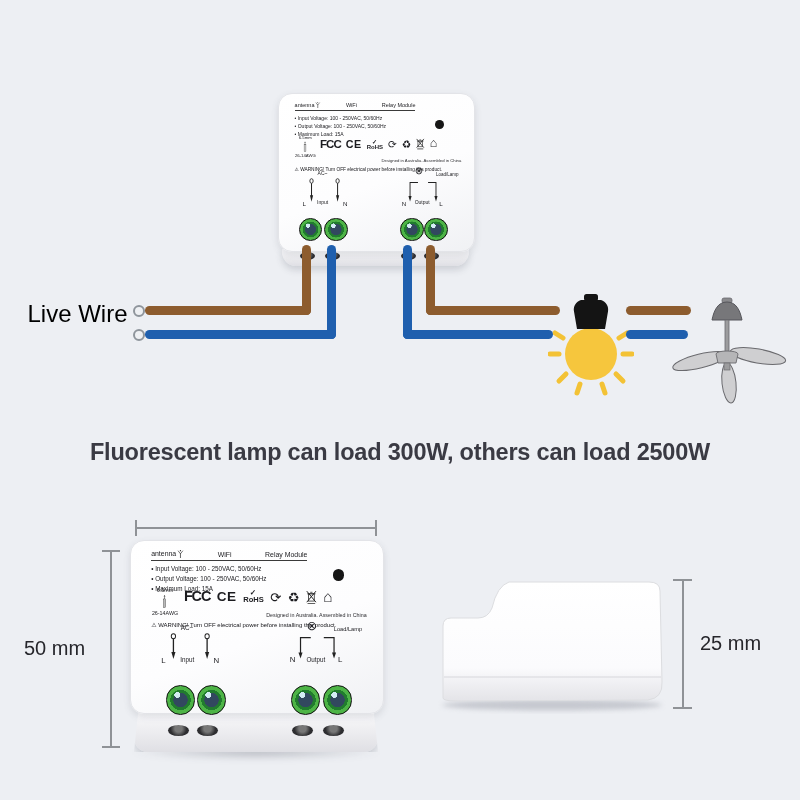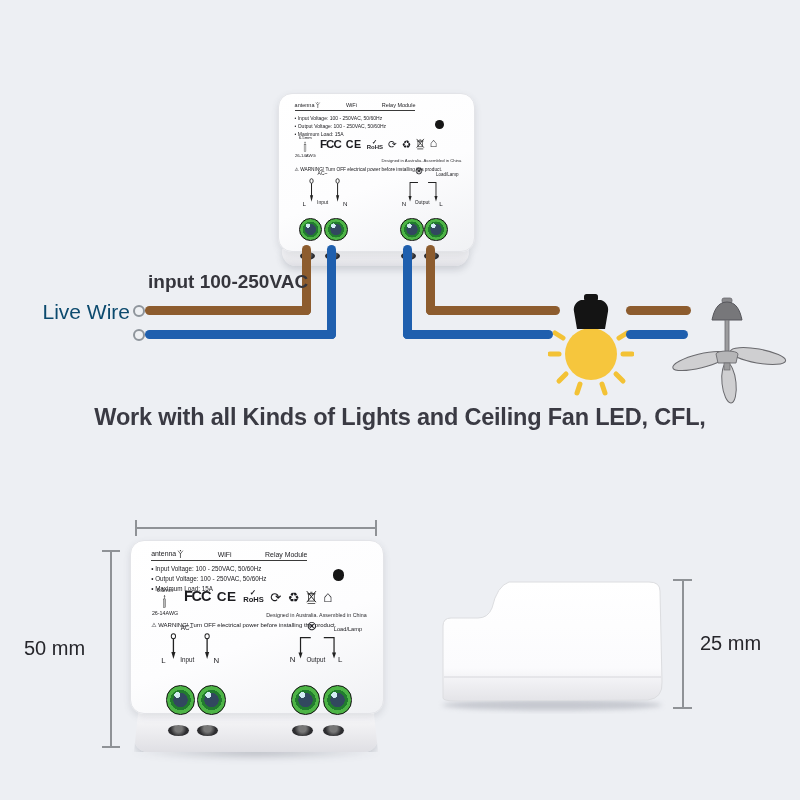--- a/index.html
+++ b/index.html
@@ -67,21 +67,21 @@
   .fbot .h1{left:34px;} .fbot .h2{left:63px;} .fbot .h3{left:158px;} .fbot .h4{left:189px;}
   .devshadow{position:absolute;left:128px;top:744px;width:256px;height:16px;z-index:0;filter:blur(3px);
          background:radial-gradient(ellipse at center,rgba(40,45,60,.28) 0%,rgba(40,45,60,0) 70%);}
 
   
   .wire{position:absolute;border-radius:4.5px;z-index:3;}
   .live{background:#8d5c2e;} .neutral{background:#1f5fae;}
   .conn{position:absolute;width:12px;height:12px;border-radius:50%;border:2.5px solid #8f959c;
         background:#eef0f3;z-index:3;box-sizing:border-box;}
   .caption{position:absolute;font-size:19px;font-weight:700;color:#35353c;z-index:4;white-space:nowrap;}
-  .wlabel{position:absolute;font-size:21px;color:#0c4a6e;text-align:right;z-index:4;white-space:nowrap;}
+  .wlabel{position:absolute;font-size:24px;color:#000000;text-align:center;z-index:4;white-space:nowrap;}
 
   
   .desc{position:absolute;left:0;width:100%;text-align:center;font-size:23.5px;font-weight:700;
         color:#3a3a43;letter-spacing:-0.2px;}
 
   
   .dimtext{position:absolute;font-size:20px;color:#26262b;z-index:4;white-space:nowrap;}
   .dline{position:absolute;background:#8f9296;z-index:1;}
 
   .figure{position:absolute;z-index:2;}
@@ -187,21 +187,20 @@
   <div class="wire neutral" style="left:145px;top:330px;width:191px;height:9px;"></div>
   <div class="wire neutral" style="left:403px;top:245px;width:9px;height:94px;"></div>
   <div class="wire neutral" style="left:403px;top:330px;width:150px;height:9px;"></div>
   <div class="wire live" style="left:426px;top:245px;width:9px;height:70px;"></div>
   <div class="wire live" style="left:426px;top:306px;width:134px;height:9px;"></div>
   <div class="wire live" style="left:626px;top:306px;width:65px;height:9px;"></div>
   <div class="wire neutral" style="left:626px;top:330px;width:62px;height:9px;"></div>
   <div class="conn" style="left:133px;top:305px;"></div>
   <div class="conn" style="left:133px;top:329px;"></div>
 
-  <div class="caption" style="left:148px;top:271px;">input 100-250VAC</div>
   <div class="wlabel" style="left:25px;top:300px;width:105px;">Live Wire</div>
 
   <svg class="figure" style="left:548px;top:292px;width:86px;height:112px;" viewBox="0 0 86 112">
     <g stroke="#f3c235" stroke-width="5" stroke-linecap="round">
       <line x1="11" y1="62" x2="2" y2="62"></line>
         <line x1="18" y1="82" x2="11" y2="89"></line>
       <line x1="32" y1="92" x2="29" y2="101"></line>
         <line x1="54" y1="92" x2="57" y2="101"></line>
       <line x1="68" y1="82" x2="75" y2="89"></line>
         <line x1="75" y1="62" x2="84" y2="62"></line>
@@ -217,21 +216,21 @@
     <rect x="52" y="1" width="10" height="5" rx="2" fill="#8a8a8d" stroke="#6a6a6e" stroke-width="0.8"></rect>
     <path d="M57,5 C48,5 44,13 42,23 L72,23 C70,13 66,5 57,5 Z" fill="#77777a" stroke="#55555a" stroke-width="1"></path>
     <rect x="55" y="23" width="4" height="34" fill="#9c9c9e" stroke="#6a6a6e" stroke-width="0.8"></rect>
     <ellipse cx="30" cy="64" rx="28" ry="7" transform="rotate(-14 30 64)" fill="#cfcfd1" stroke="#6a6a6e" stroke-width="1"></ellipse>
     <ellipse cx="88" cy="59" rx="28" ry="7" transform="rotate(10 88 59)" fill="#cfcfd1" stroke="#6a6a6e" stroke-width="1"></ellipse>
     <ellipse cx="59" cy="86" rx="7" ry="20" transform="rotate(-6 59 86)" fill="#cfcfd1" stroke="#6a6a6e" stroke-width="1"></ellipse>
     <path d="M46,57 C46,53 68,53 68,57 L66,66 L48,66 Z" fill="#b5b5b7" stroke="#6a6a6e" stroke-width="0.9"></path>
     <rect x="54" y="66" width="6" height="7" fill="#9c9c9e" stroke="#6a6a6e" stroke-width="0.7"></rect>
   </svg>
 
-  <div class="desc" style="top:404px;">Work with all Kinds of Lights and Ceiling Fan LED, CFL,</div>
+  <div class="desc" style="top:439px;">Fluorescent lamp can load 300W, others can load 2500W</div>
 
   <div class="dline" style="left:135px;top:527px;width:242px;height:2px;"></div>
   <div class="dline" style="left:135px;top:520px;width:2px;height:16px;"></div>
   <div class="dline" style="left:375px;top:520px;width:2px;height:16px;"></div>
 
   <div class="dimtext" style="left:24px;top:637px;">50 mm</div>
   <div class="dline" style="left:110px;top:550px;width:2px;height:198px;"></div>
   <div class="dline" style="left:102px;top:550px;width:18px;height:2px;"></div>
   <div class="dline" style="left:102px;top:746px;width:18px;height:2px;"></div>
 

